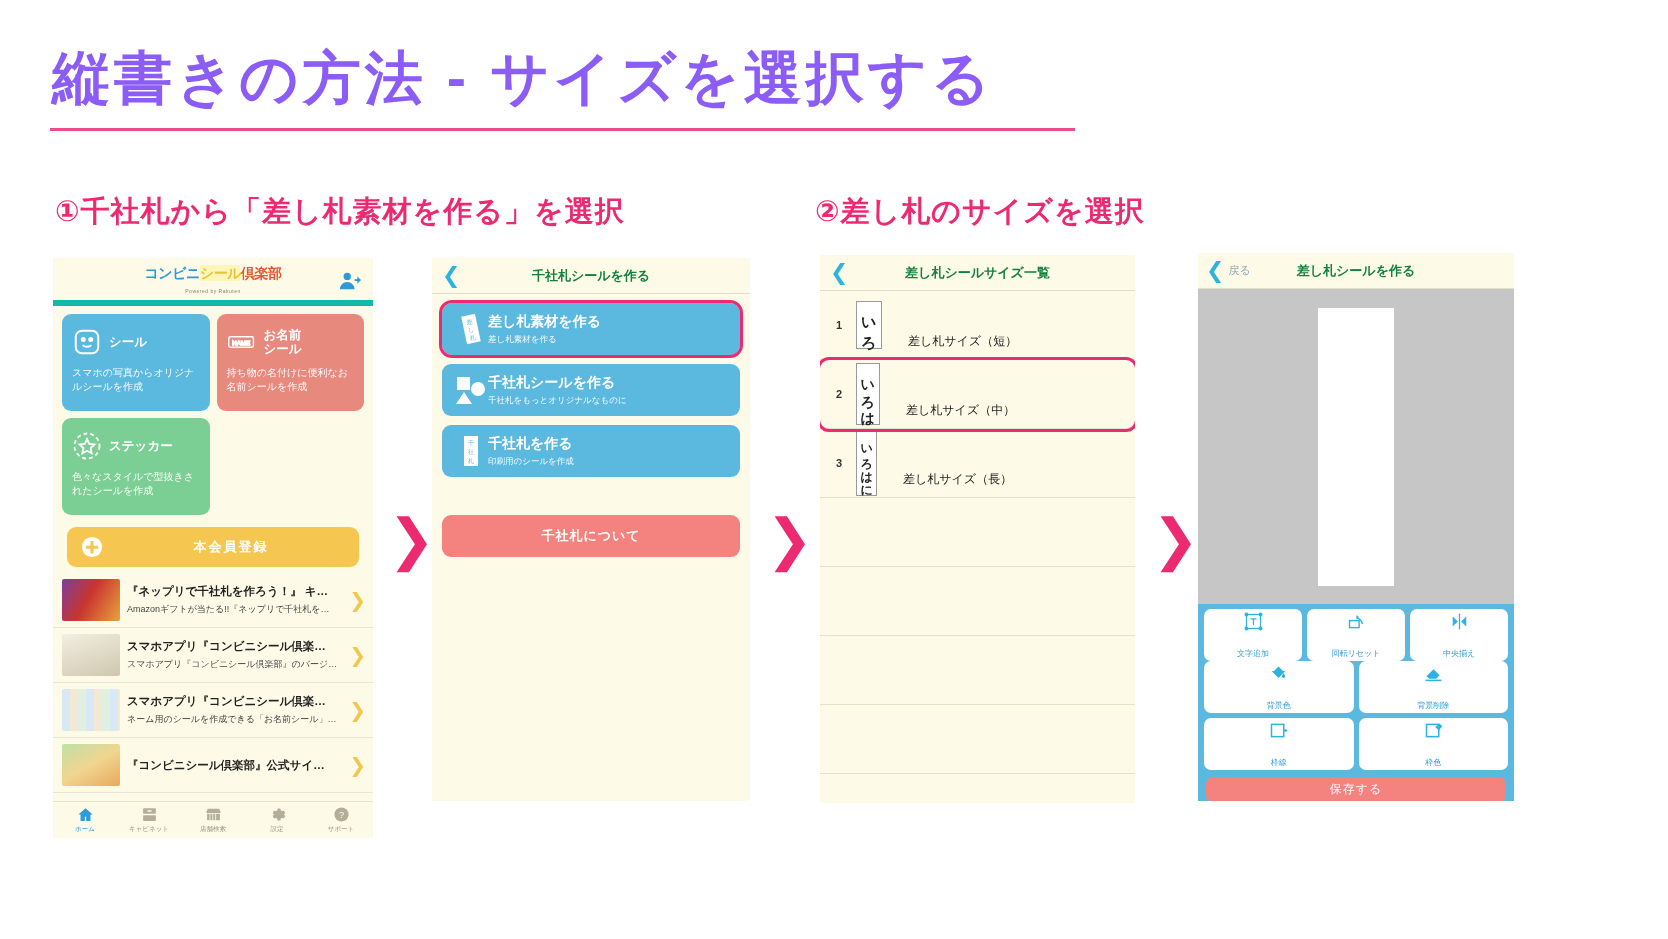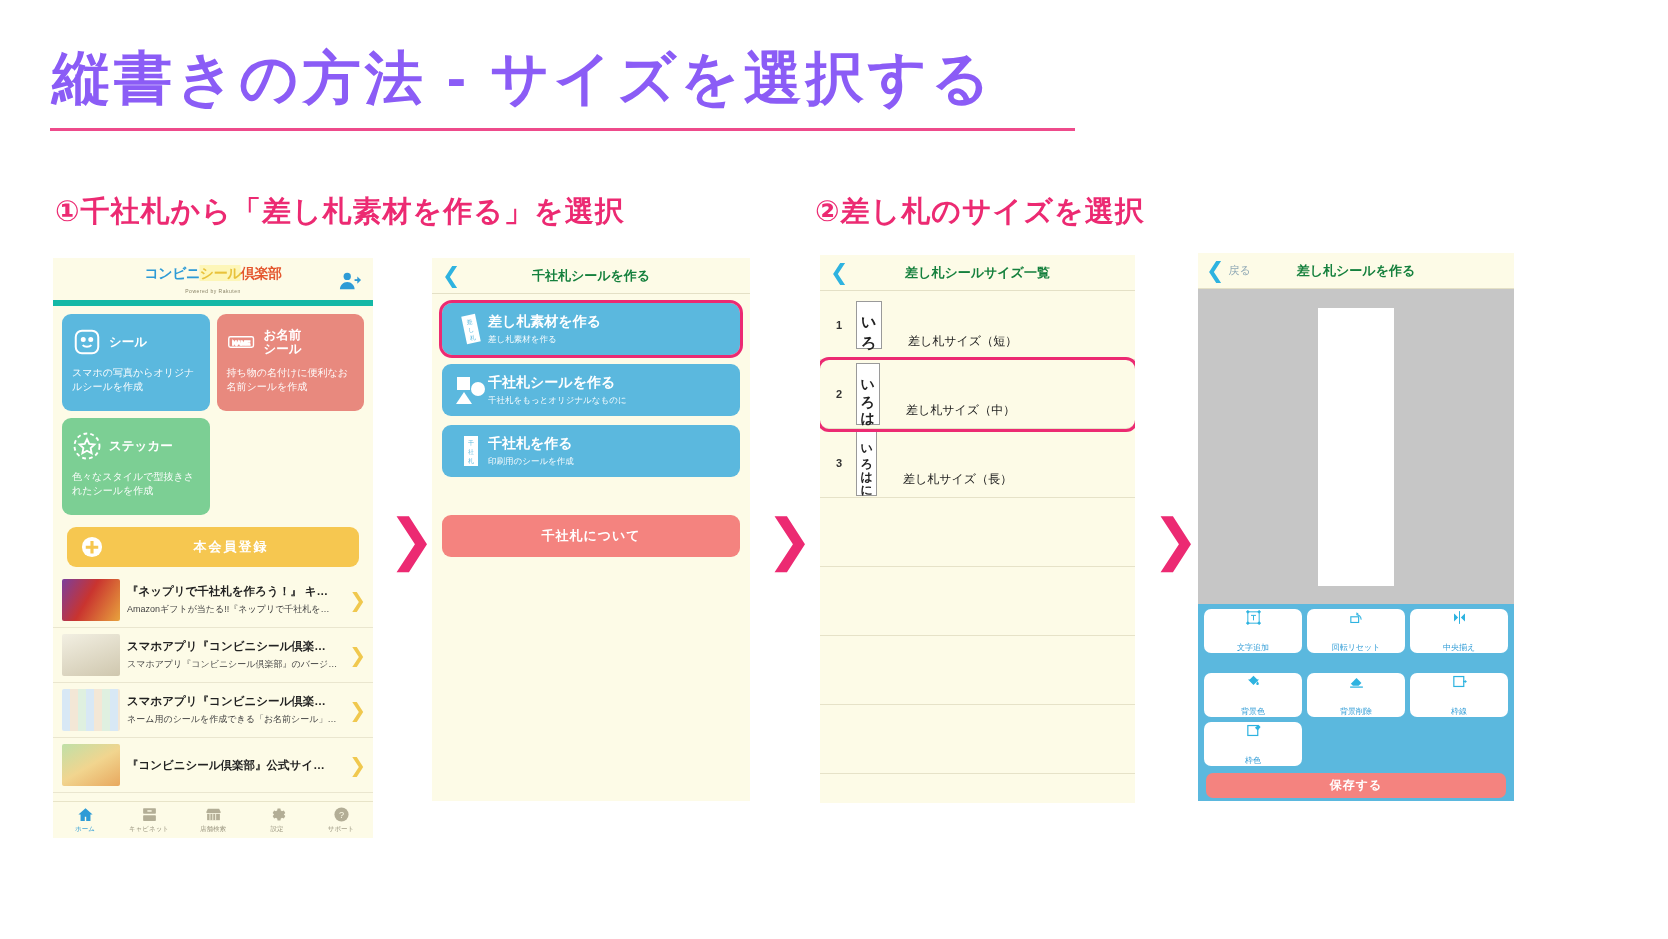--- a/index.html
+++ b/index.html
@@ -132,29 +132,29 @@
                border-bottom: 1px solid #e4e0c6; }
   .p4-back { position: absolute; left: 8px; top: 50%; transform: translateY(-50%);
              display: flex; align-items: center; gap: 4px; }
   .p4-back .chev { color: #2eb3e0; font-size: 22px; font-weight: bold; line-height: 1; }
   .p4-back .blab { color: #8fa8b5; font-size: 11px; }
   .canvas-area { height: 315px; background: #c6c6c6; display: flex;
                  align-items: center; justify-content: center; }
   .canvas-sheet { width: 76px; height: 278px; background: #fff; }
   .toolbar { background: #5bb8de; padding: 5px 6px 7px; }
   .tool-grid { display: grid; grid-template-columns: repeat(3, 1fr); gap: 5px; }
-  .tool-grid.four { grid-template-columns: repeat(3, 1fr); margin-top: 20px; }
-  .tool-btn { background: #fff; border-radius: 7px; height: 44px; display: flex;
+  .tool-grid.four { grid-template-columns: repeat(2, 1fr); margin-top: 0; }
+  .tool-btn { background: #fff; border-radius: 7px; height: 52px; display: flex;
               flex-direction: column; align-items: center; justify-content: center;
               gap: 16px; }
   .tool-btn svg { width: 21px; height: 21px; }
   .tool-label { font-size: 8px; color: #2e9bd6; }
   .save-btn { margin: 7px 2px 0; background: #f4837f; border-radius: 7px;
               height: 25px; display: flex; align-items: center; justify-content: center;
-              color: #fff; font-size: 12px; font-weight: bold; letter-spacing: 1px; }
+              color: #fff; font-size: 12px; font-weight: normal; letter-spacing: 1px; }
 
   .vert { writing-mode: vertical-rl; }
 </style>
 </head>
 <body>
 
 <div class="page-title">縦書きの方法 - サイズを選択する</div>
 <div class="title-rule"></div>
 <div class="step-head" id="step1-head">①千社札から「差し札素材を作る」を選択</div>
 <div class="step-head" id="step2-head">②差し札のサイズを選択</div>

